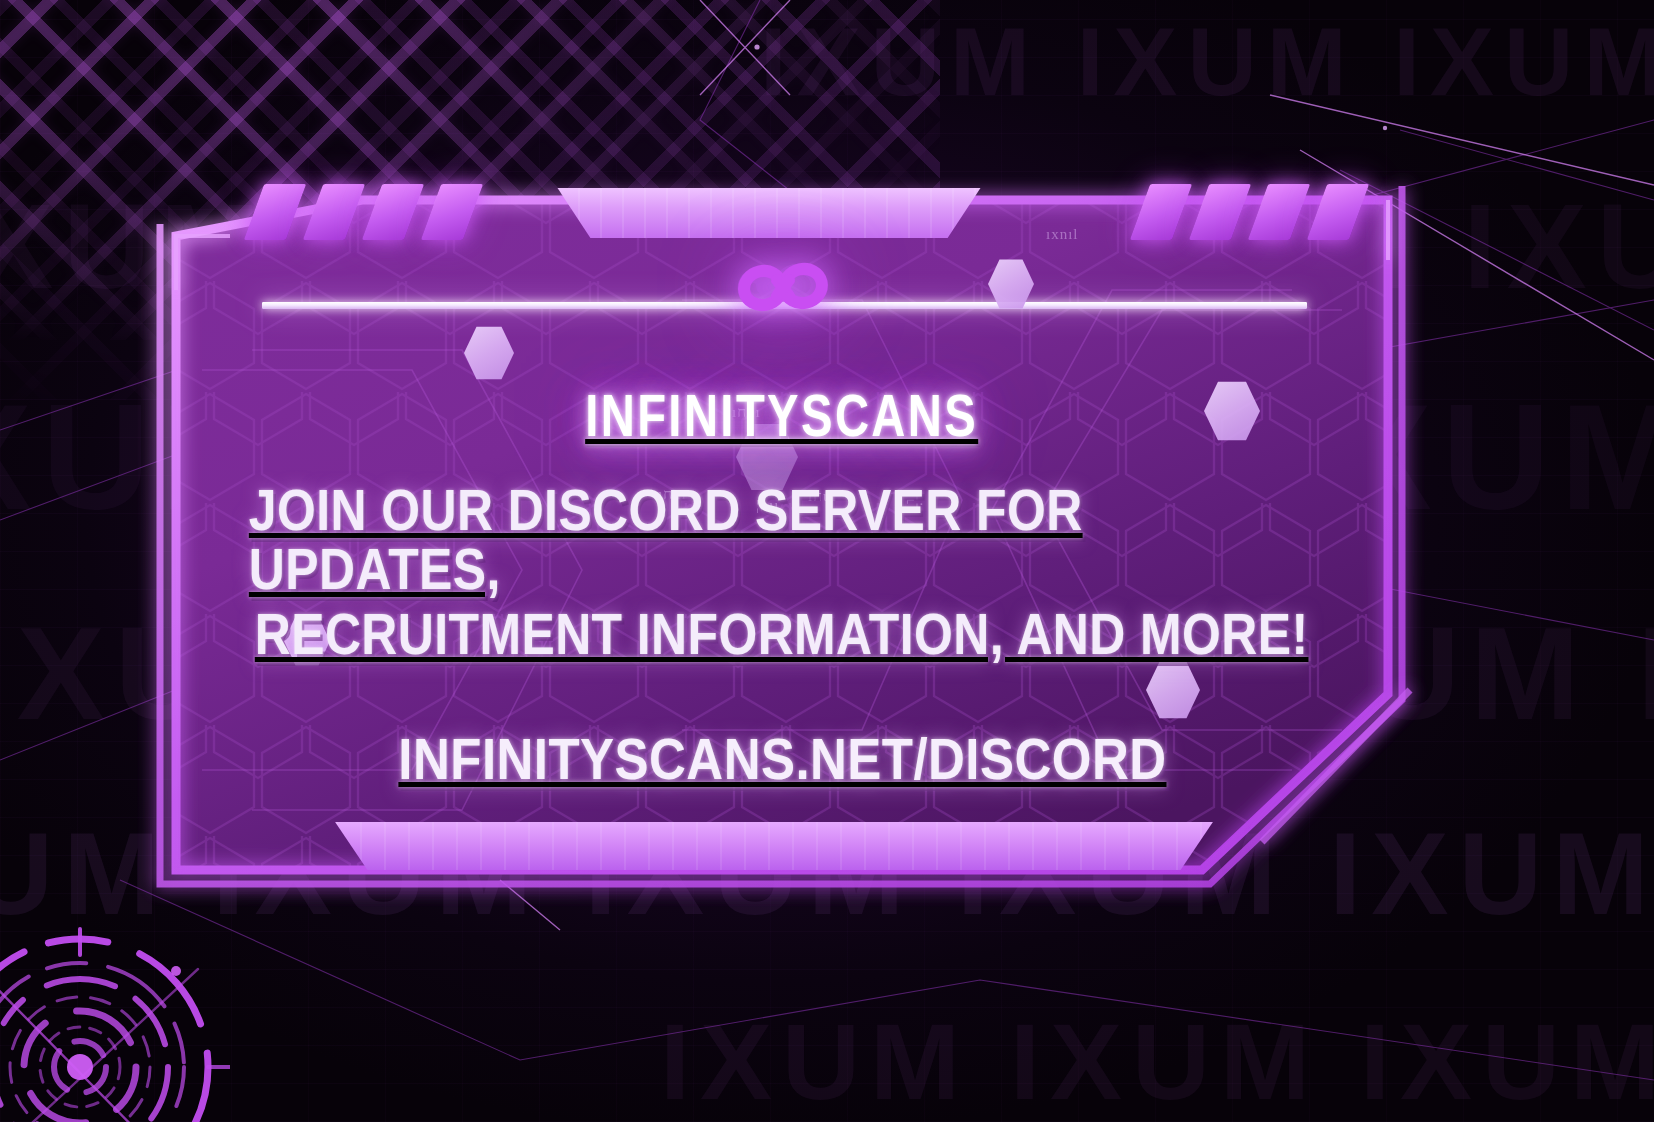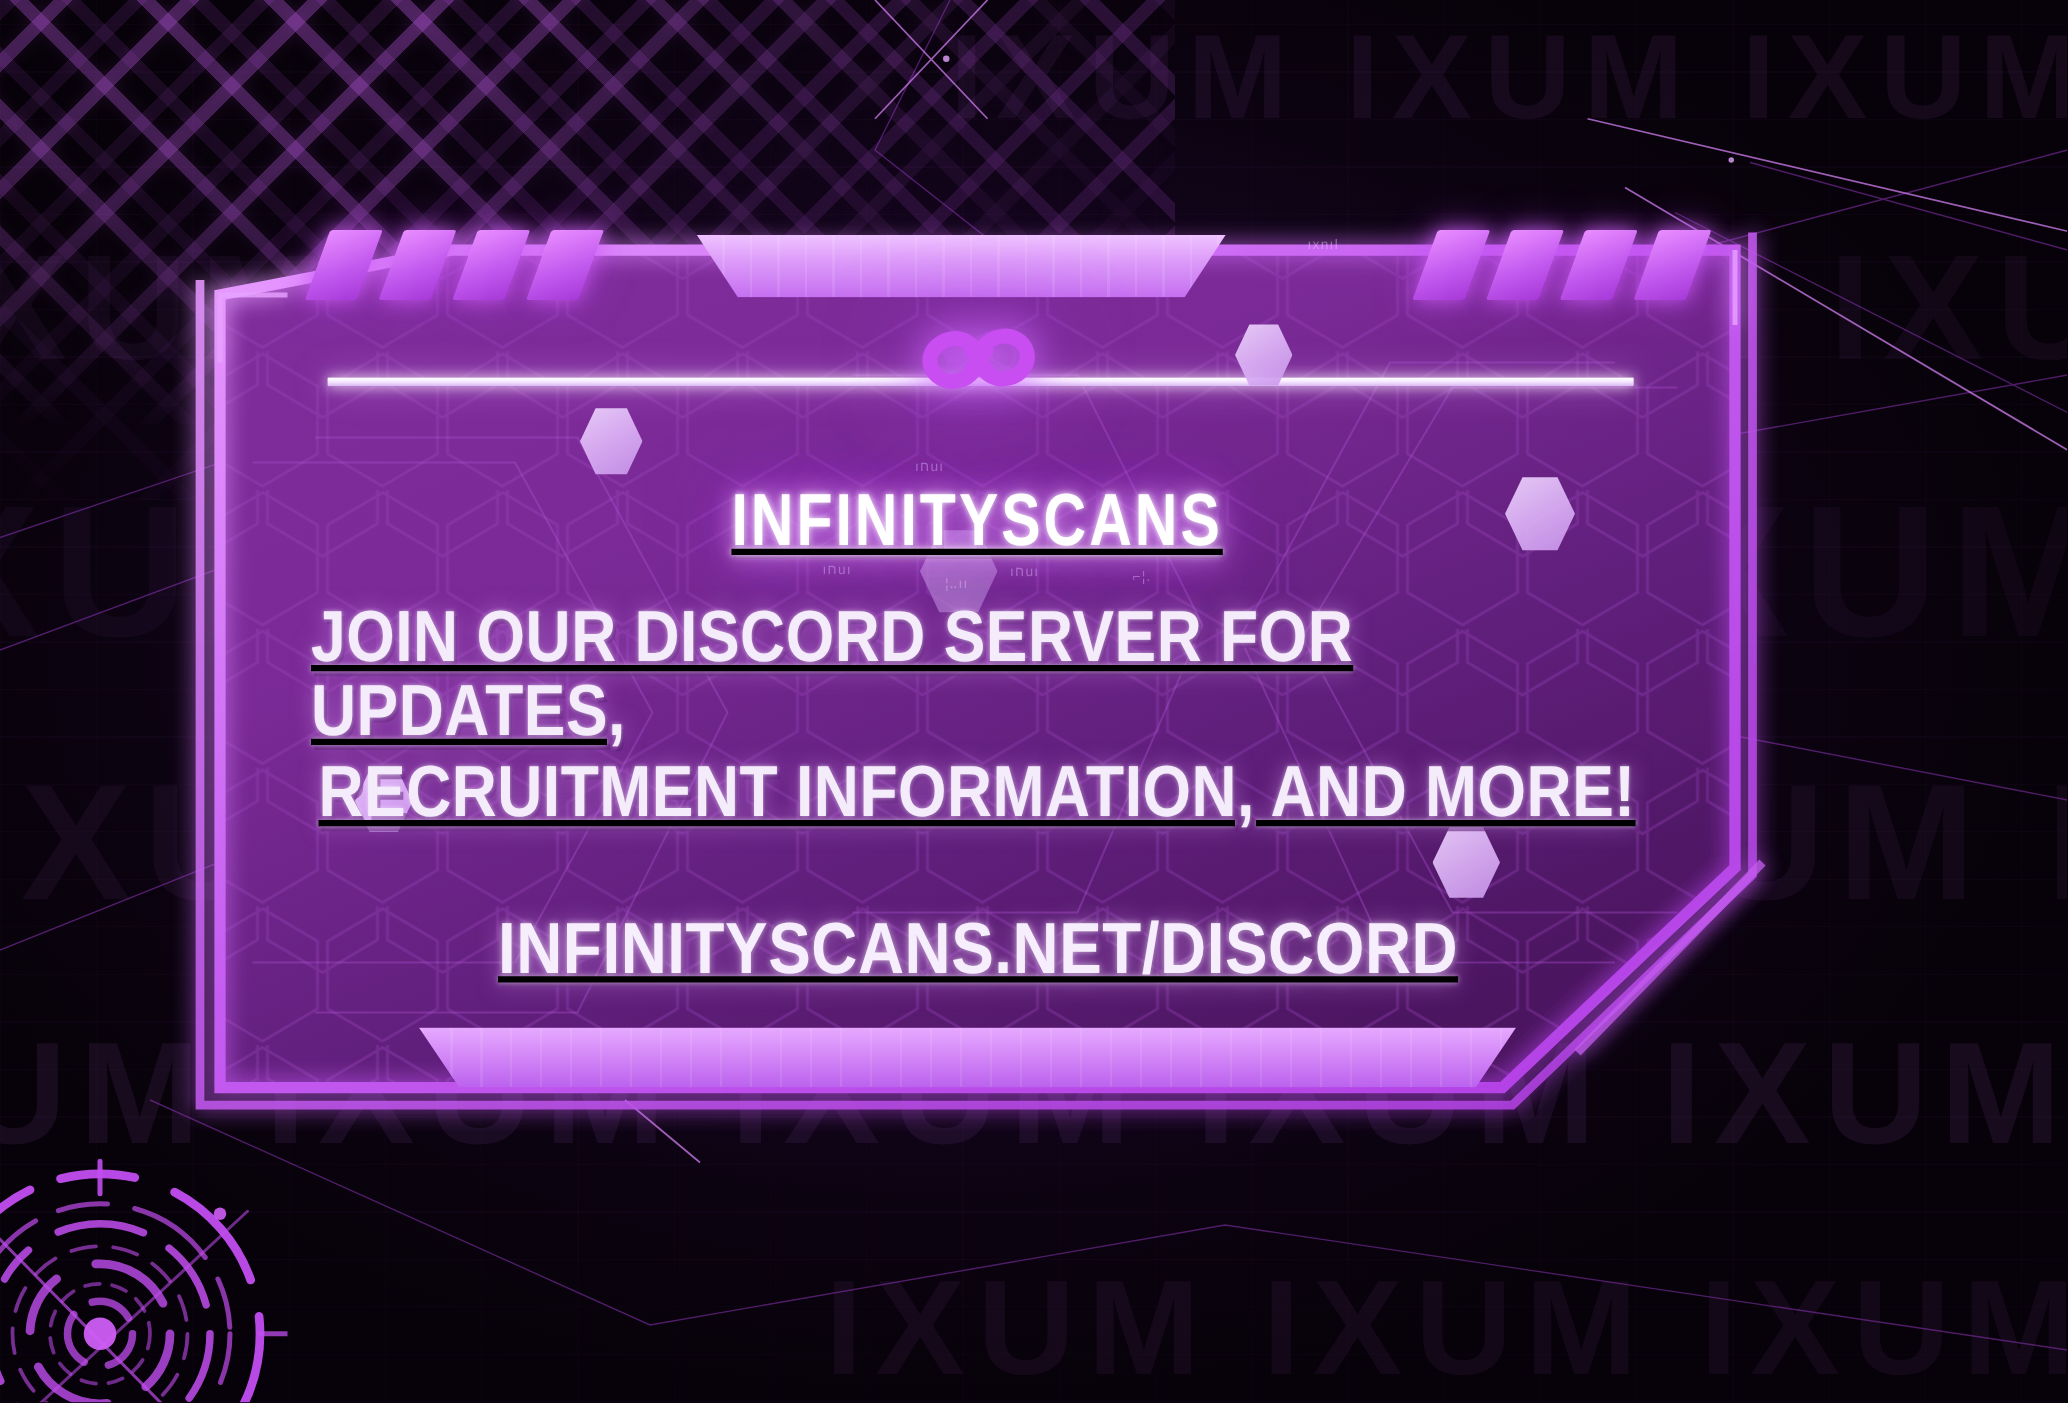--- a/index.html
+++ b/index.html
@@ -228,25 +228,26 @@
     transform:scaleX(0.88);
     text-shadow:
       0 0 5px rgba(255,255,255,.6),
       0 0 20px rgba(228,165,255,.6),
       3px 4px 0 rgba(84,22,110,.6);
   }
 
   
   .glyph{
     position:absolute;
-    font-family:Liberation Sans, sans-serif;
+    font-family:Liberation Serif, serif;
     color:rgba(236,208,255,.42);
-    font-size:11px;
+    font-size:15px;
     letter-spacing:1px;
     white-space:nowrap;
+    margin-top:36px;
   }
 </style>
 </head>
 <body>
 
 <div id="stage">
 
   <div class="bg-layer" id="bg-circuit-lines"></div>
 
   <div id="bg-ghost-text">

